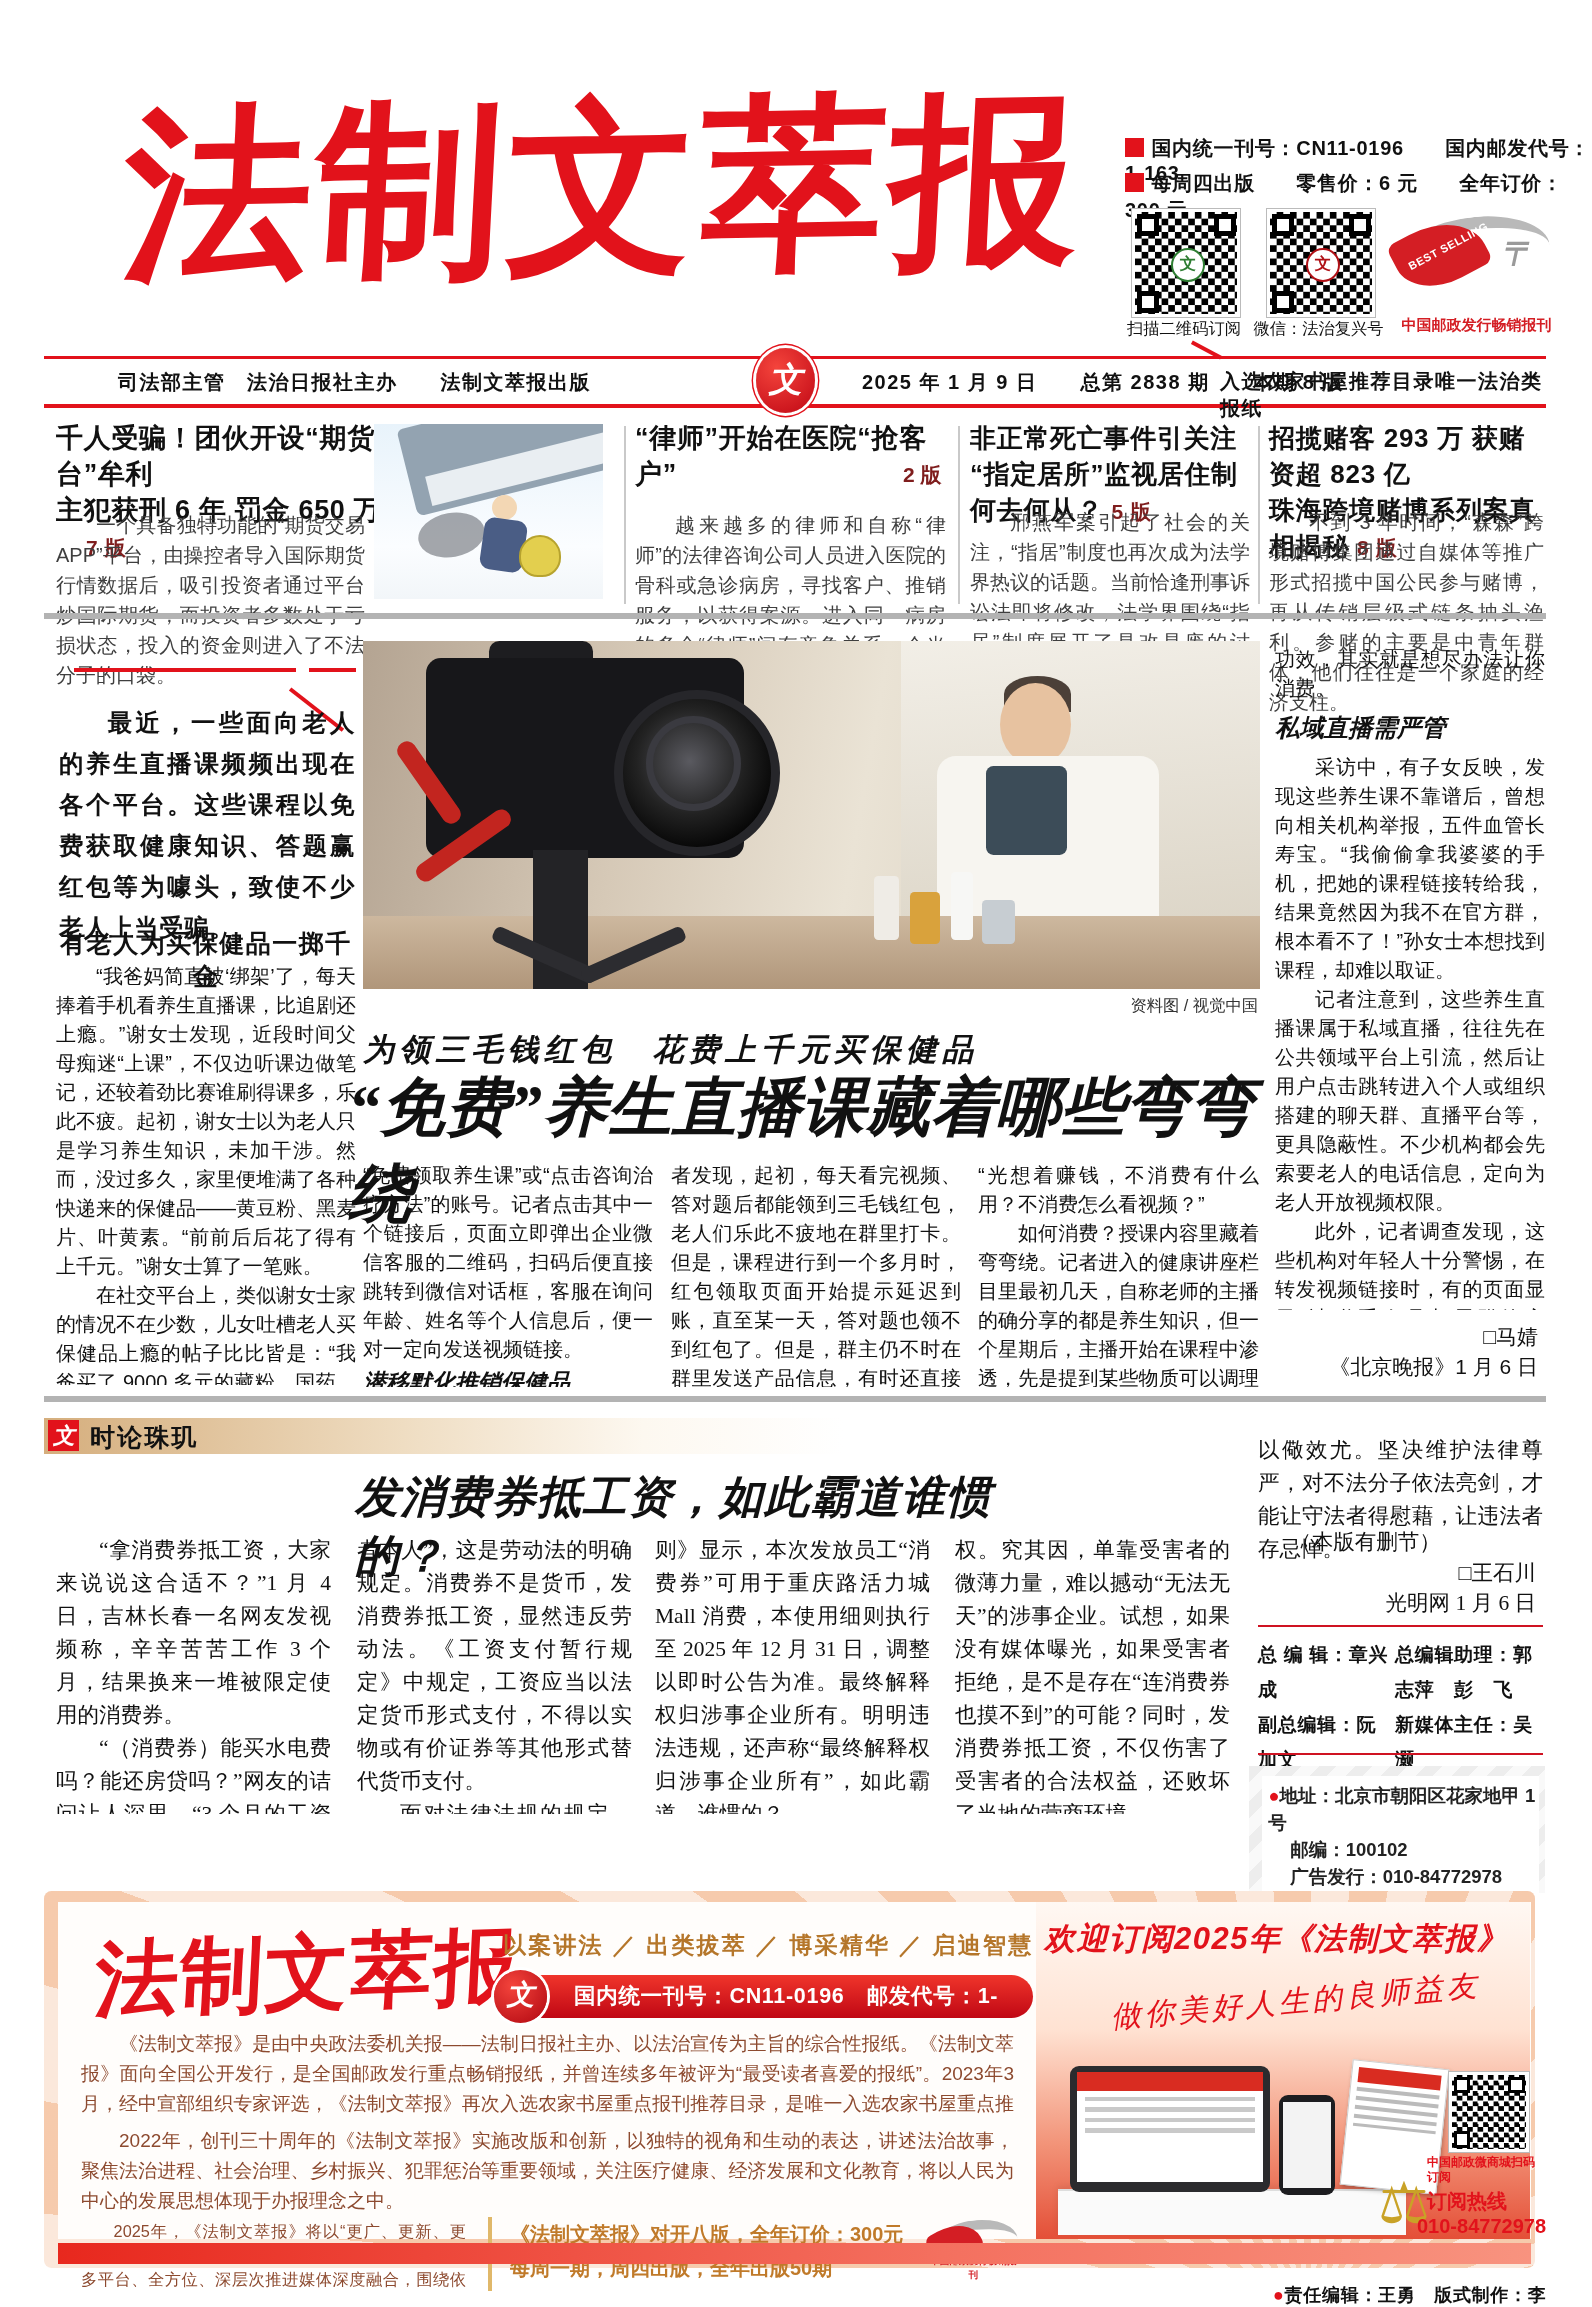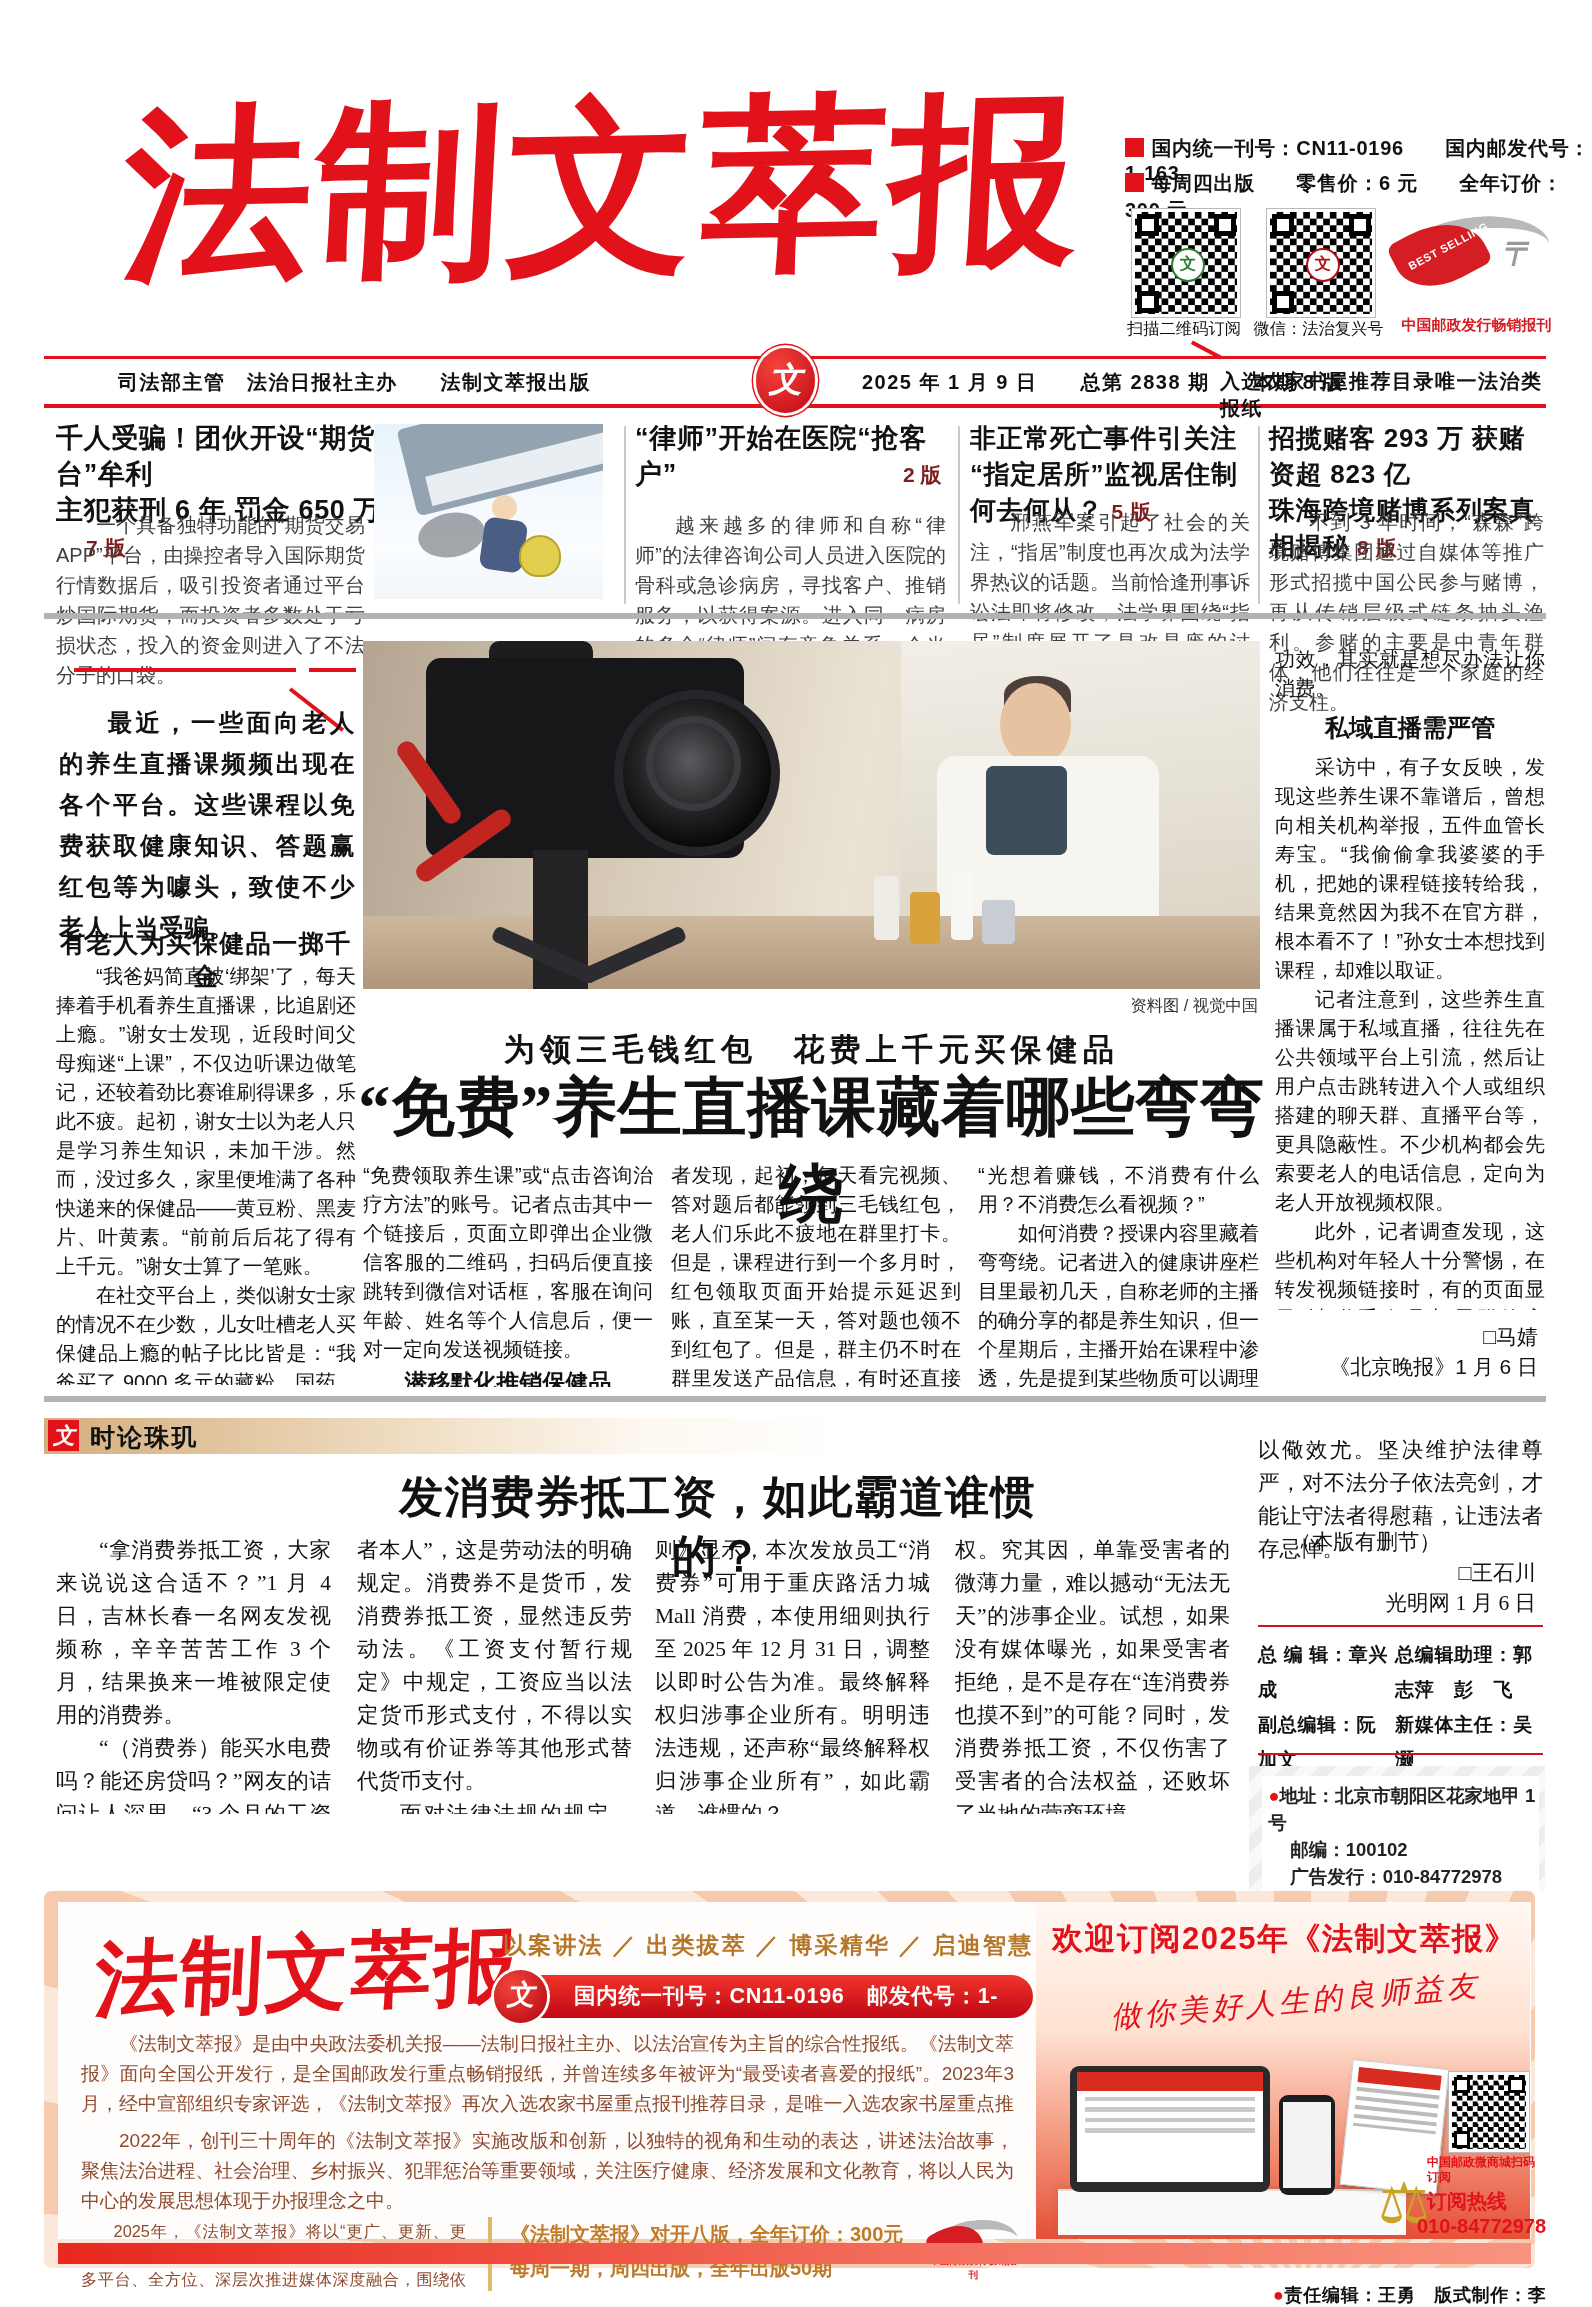--- a/index.html
+++ b/index.html
@@ -1,21 +1,21 @@
 <!DOCTYPE html>
 <html style="font-size:12px"><head>
 <meta charset="utf-8">
 <style>
   html,body{margin:0;padding:0;background:#e9e9e9;}
   .page{position:relative;width:1593px;height:2307px;background:#fff;overflow:hidden;
         font-family:"Liberation Sans","DejaVu Sans",sans-serif;color:#111;}
   .abs{position:absolute;}
   .jt{text-align:justify;}
   .ind{text-indent:2em;}
-  .ctr{text-align:center;}
+  .ctr{font-style:italic;}
   .rt{text-align:right;}
   
   .masthead{left:104px;top:44px;width:999px;height:289px;font-size:187px;font-weight:bold;
             color:#e2121b;font-family:"Liberation Serif",serif;letter-spacing:4.4px;line-height:289px;
             text-align:center;transform:skewX(-4deg) rotate(-1deg);}
   .hd-line{font-size:20px;font-weight:bold;letter-spacing:0.7px;}
   .sq{display:inline-block;width:19px;height:19px;background:#e2121b;margin-right:7.4px;vertical-align:-2.2px;}
   .qr{background:repeating-conic-gradient(#000 0% 25%,#fff 0% 50%) 0 0/13.3px 13.3px;border:3px solid #fff;
       outline:0.7px solid #bbb;position:absolute;}
   .qr i{position:absolute;width:22px;height:22px;border:5.2px solid #000;background:#fff;box-sizing:border-box;}

